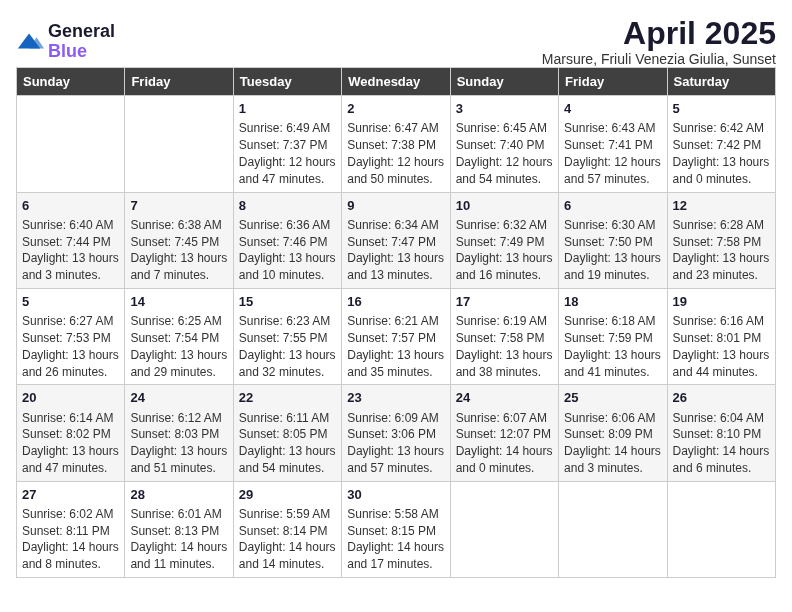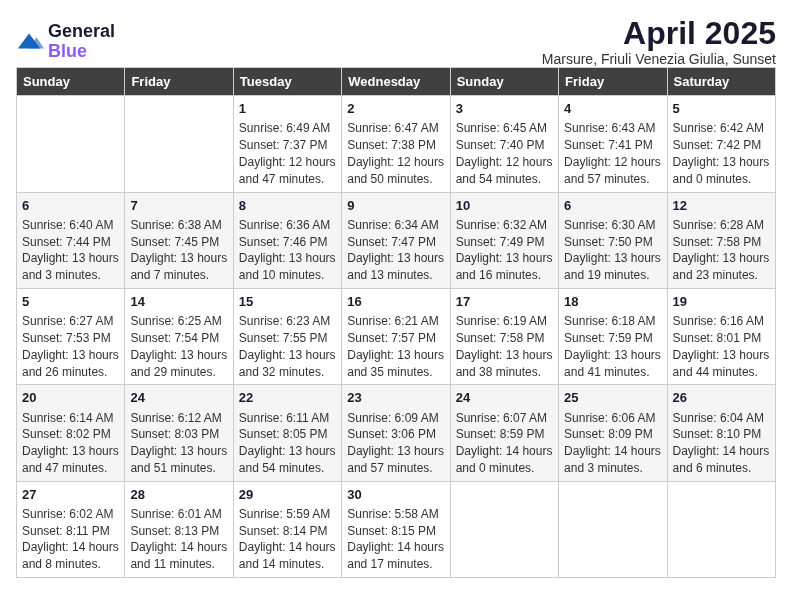--- a/index.html
+++ b/index.html
@@ -270,21 +270,21 @@
         </td>
         <td>
           <span class="day-num">23</span>
           <div class="day-info">Sunrise: 6:09 AM
 Sunset: 3:06 PM
 Daylight: 13 hours and 57 minutes.</div>
         </td>
         <td>
           <span class="day-num">24</span>
           <div class="day-info">Sunrise: 6:07 AM
-Sunset: 8:59 PM
+Sunset: 12:07 PM
 Daylight: 14 hours and 0 minutes.</div>
         </td>
         <td>
           <span class="day-num">25</span>
           <div class="day-info">Sunrise: 6:06 AM
 Sunset: 8:09 PM
 Daylight: 14 hours and 3 minutes.</div>
         </td>
         <td>
           <span class="day-num">26</span>

